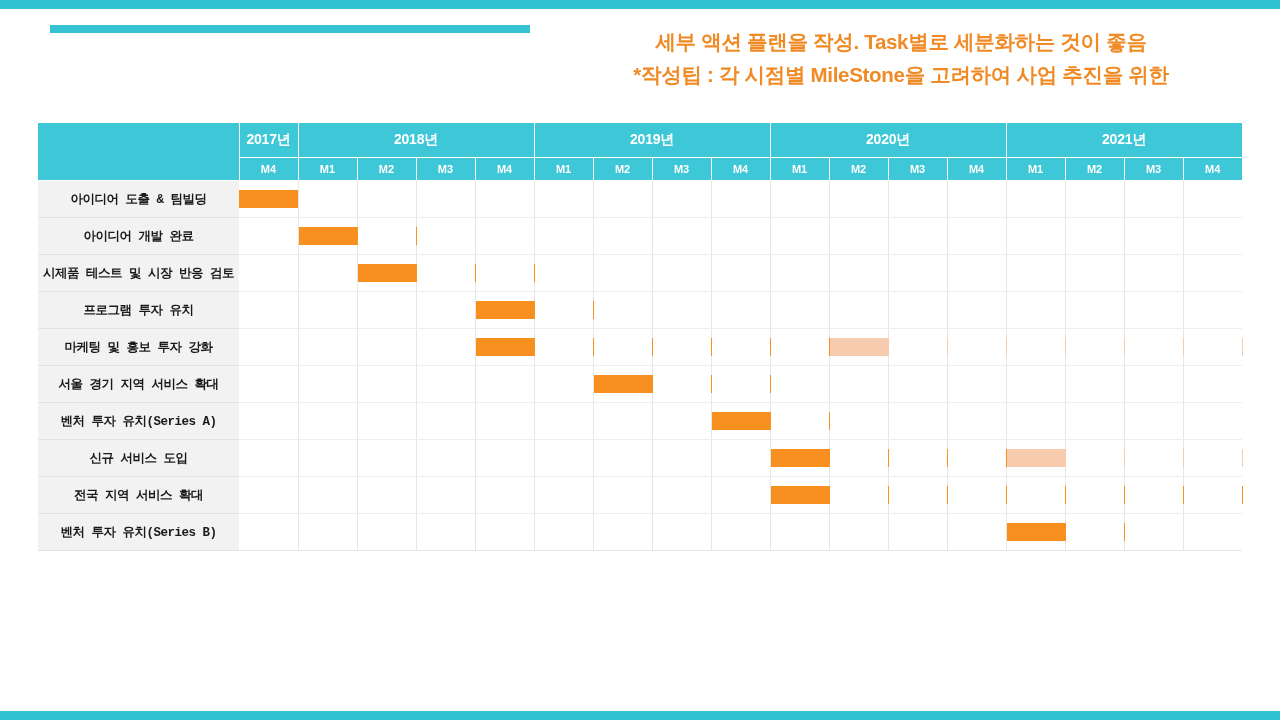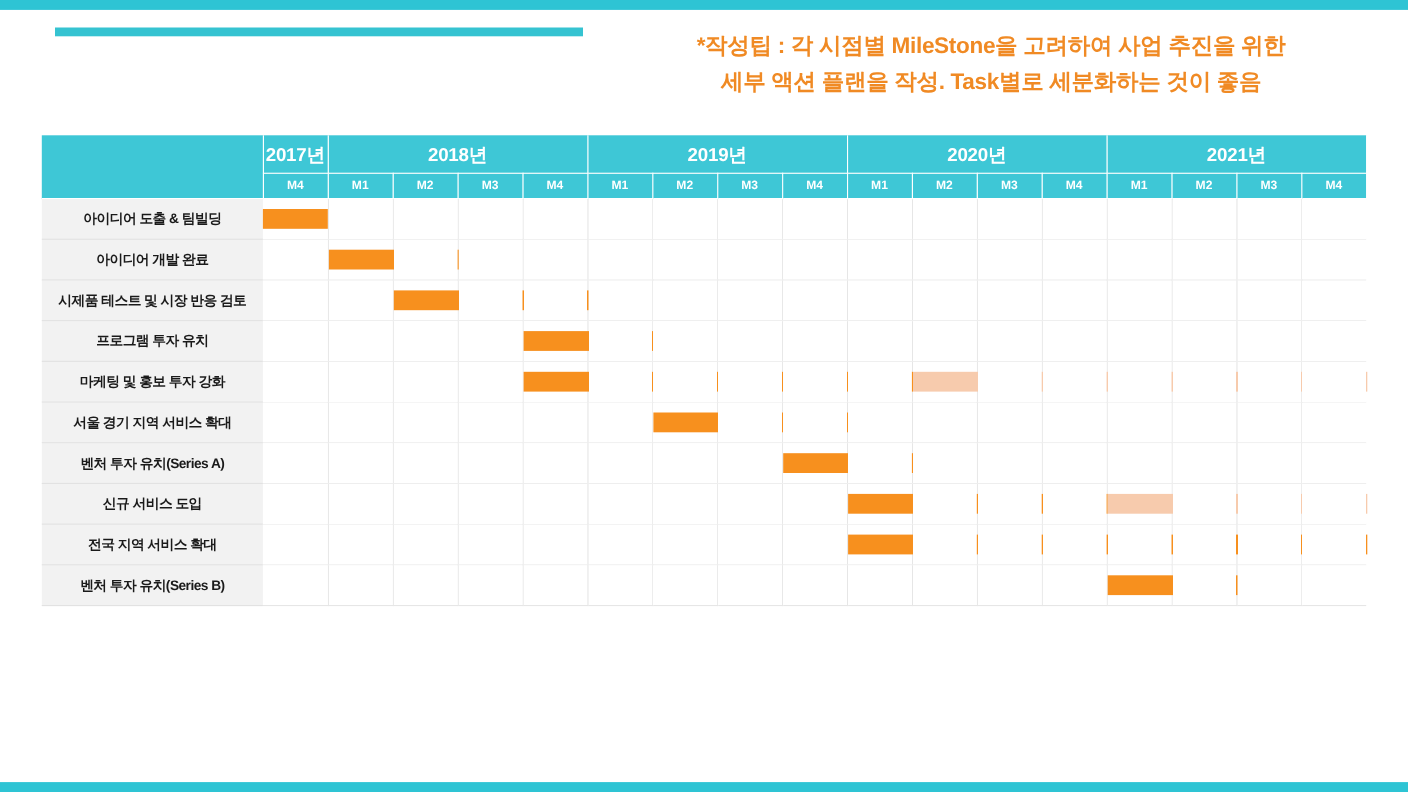--- a/index.html
+++ b/index.html
@@ -88,30 +88,30 @@
     text-align: center;
     border: 1px solid #ffffff;
     border-top: none;
   }
   thead th.corner-cell {
     border-left: none;
     background: #3ec7d6;
   }
   thead tr.year-row th {
     height: 34px;
-    font-size: 17px;
+    font-size: 14px;
     letter-spacing: -0.2px;
   }
   thead tr.month-row th {
     height: 22px;
     font-size: 11px;
     letter-spacing: 0px;
   }
 
-  tbody tr { height: 37px; }
+  tbody tr { height: 37px; font-family: Liberation Mono, monospace; }
   tbody td.row-label {
     background: #f2f2f2;
     border-bottom: 1px solid #e2e2e2;
     color: #1a1a1a;
     font-size: 12.5px;
     font-weight: bold;
     text-align: center;
     letter-spacing: -0.5px;
     vertical-align: middle;
   }
@@ -139,22 +139,22 @@
 </head>
 <body>
 
 <div class="top-accent-bar"></div>
 
 <div class="header">
   <div class="title-block">
     <div class="title-underline"></div>
   </div>
   <div class="subtitle-block">
+    <span class="subtitle-line">세부 액션 플랜을 작성. Task별로 세분화하는 것이 좋음</span>
     <span class="subtitle-line">*작성팁 : 각 시점별 MileStone을 고려하여 사업 추진을 위한</span>
-    <span class="subtitle-line">세부 액션 플랜을 작성. Task별로 세분화하는 것이 좋음</span>
   </div>
 </div>
 
 <table class="gantt">
   <colgroup>
     <col class="c-label">
     <col class="c-month">
       <col class="c-month">
       <col class="c-month">
       <col class="c-month">

